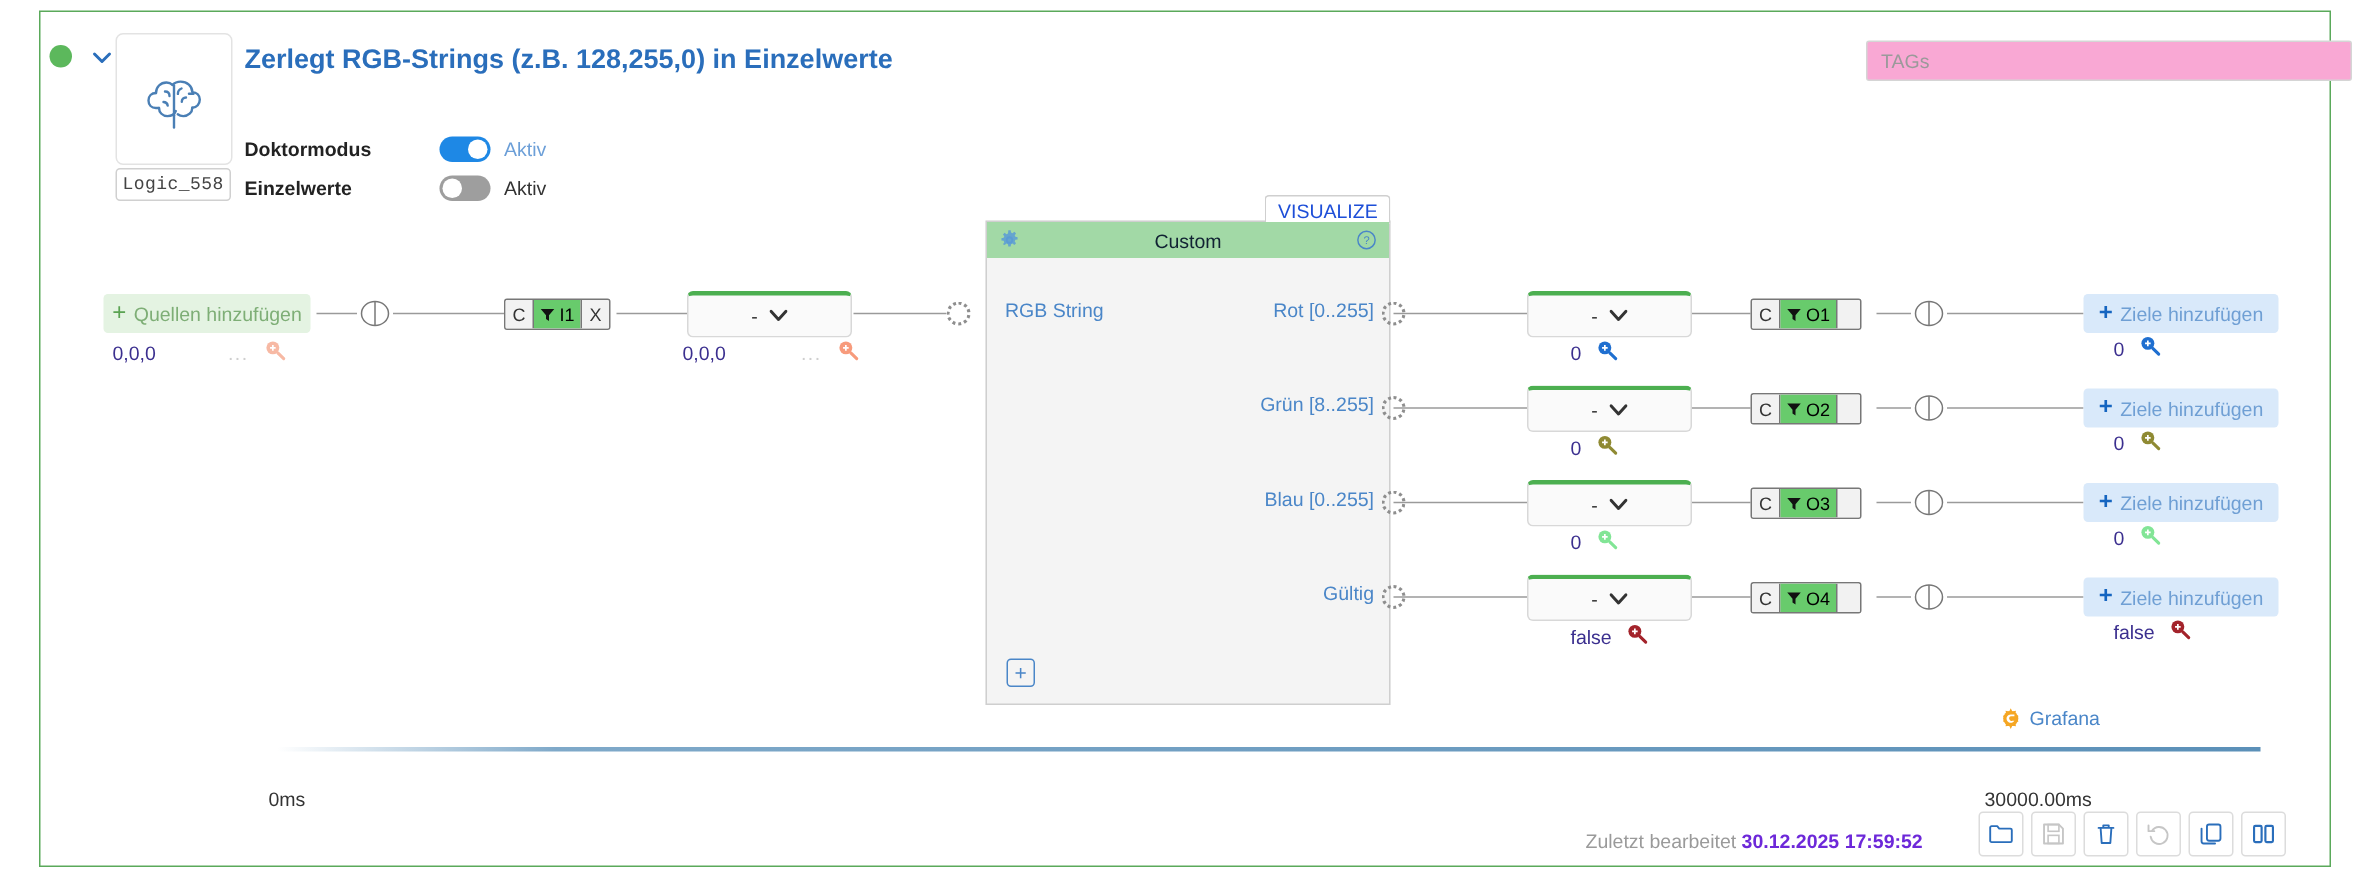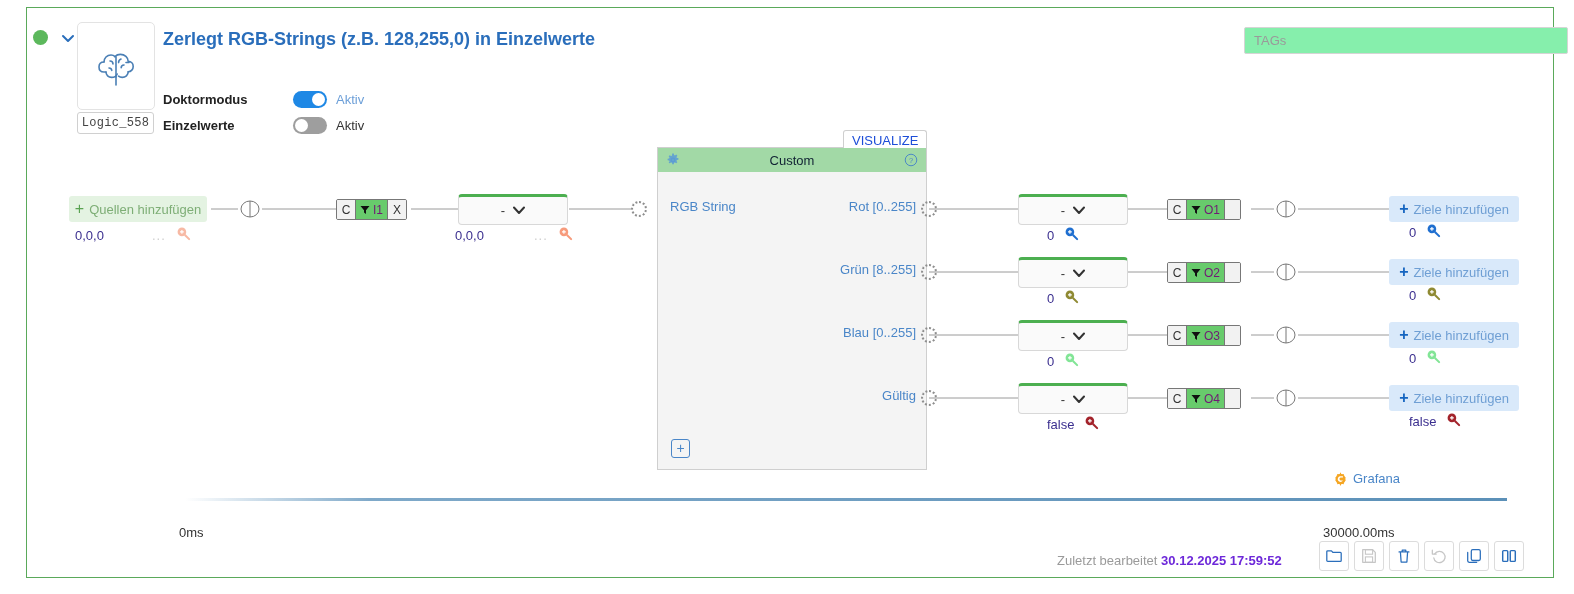--- a/index.html
+++ b/index.html
@@ -72,21 +72,21 @@
   .toggle.on .knob  { right:2px; }
   .toggle.off { background:#9e9e9e; }
   .toggle.off .knob { left:2px; }
   .toggle-text { font-size:13px; }
   .toggle-text.on  { color:#6c9fd8; }
   .toggle-text.off { color:#333; }
 
   #tags-input {
     position:absolute; left:1217px; top:19px;
     width:324px; height:27px;
-    border:1px solid #d5d5d5; background:#86efac; border-radius:2px;
+    border:1px solid #d5d5d5; background:#f9a8d4; border-radius:2px;
     padding:0 9px; font-size:13px; color:#333;
     font-family:"Liberation Sans", sans-serif;
   }
   #tags-input::placeholder { color:#9a9a9a; }
   #wires { position:absolute; left:0; top:0; width:1528px; height:571px; pointer-events:none; }
 
   
   .add-btn {
     position:absolute; height:26px; border-radius:3px;
     display:flex; align-items:center; justify-content:center;
@@ -107,21 +107,21 @@
   
   .chip {
     position:absolute; height:21px;
     border:1px solid #777; border-radius:2px;
     display:flex; align-items:stretch; overflow:hidden;
     background:#fff; font-size:12px; cursor:pointer;
   }
   .chip .seg { display:flex; align-items:center; justify-content:center; }
   .chip .seg-c { width:19px; background:#f2f2f2; color:#333; border-right:1px solid #777; }
   .chip .seg-mid { background:#68cb6c; color:#0d2b0d; padding:0 4px; gap:3px; }
-  .chip .seg-mid .fname { font-size:12px; color:#701a75; }
+  .chip .seg-mid .fname { font-size:12px; color:#000000; }
   .chip .seg-x { width:19px; background:#f2f2f2; color:#333; border-left:1px solid #777; }
   .chip .seg-blank { width:16px; background:#f2f2f2; border-left:1px solid #777; }
 
   
   .dd {
     position:absolute; height:31px; width:110px;
     background:#fafafa; border:1px solid #d8d8d8; border-radius:4px;
     border-top:3px solid #4caf50;
     display:flex; align-items:center; justify-content:center;
     font-size:13px; color:#333; cursor:pointer; gap:8px;

